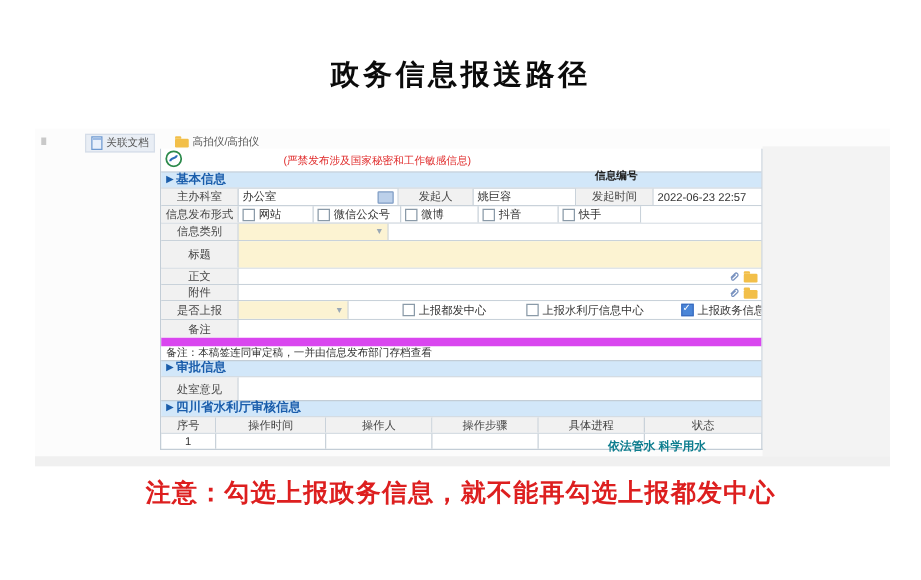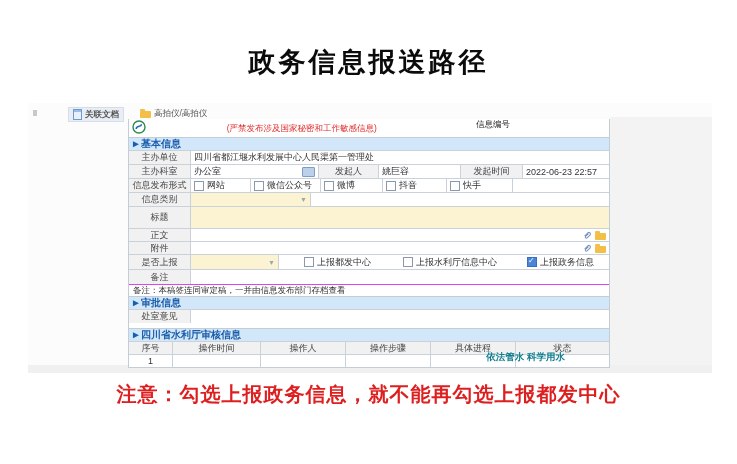--- a/index.html
+++ b/index.html
@@ -2,72 +2,72 @@
 <html><head>
 <meta charset="utf-8">
 <style>
   html,body{margin:0;padding:0;background:#fff;}
   body{font-family:"Liberation Sans","DejaVu Sans",sans-serif;}
   .page{position:relative;width:737px;height:464px;background:#fff;overflow:hidden;margin:0 auto;}
 
   
   .main-title{position:absolute;left:0;top:44px;width:100%;text-align:center;
     font-family:"Liberation Serif","DejaVu Serif",serif;font-weight:bold;
-    font-size:27px;letter-spacing:3px;color:#0b0b0b;}
+    font-size:23px;letter-spacing:3px;color:#0b0b0b;}
 
   
   .shot{position:absolute;left:28px;top:103px;width:684px;height:270px;background:#fcfcfc;}
   .shot .right-shade{position:absolute;left:582px;top:14px;width:102px;height:248px;background:#f3f3f3;}
   .shot .bottom-band{position:absolute;left:0;top:262px;width:684px;height:8px;background:#f0f0f0;}
 
   
   .tabstrip{position:absolute;left:0;top:2px;width:684px;height:16px;font-size:8.5px;color:#555;}
   .tabstrip .mark{position:absolute;left:5px;top:5px;width:4px;height:6px;background:#c9c9c9;}
   .tab{position:absolute;top:2px;height:13px;display:flex;align-items:center;gap:3px;cursor:default;}
-  .tab-doc{left:40px;background:#e9eef5;padding:0 4px;border:1px solid #d5dde8;font-weight:bold;}
+  .tab-doc{left:40px;background:#e9eef5;padding:0 4px;border:1px solid #d5dde8;}
   .tab-cam{left:108px;padding:0 4px;}
   .icon-doc{display:inline-block;width:7px;height:9px;background:#e8f0fb;border:1px solid #6f9ad0;
     box-shadow:inset 0 2px 0 #9dbbe4;}
   .icon-folder{display:inline-block;position:relative;width:11px;height:7px;background:#f2bf49;
     border-radius:1px;margin-top:2px;}
   .icon-folder:before{content:"";position:absolute;left:0;top:-2px;width:5px;height:2px;background:#f2bf49;
     border-radius:1px 1px 0 0;}
 
   
   .form{position:absolute;left:100px;top:16px;width:482px;background:#fff;
     border:1px solid #c3cdd6;border-top:none;box-sizing:border-box;font-size:9px;color:#333;}
   .topbar{position:relative;height:18px;background:#fff;}
   .logo{position:absolute;left:3px;top:1px;}
   .warn{position:absolute;left:0;top:4px;width:72%;text-align:center;color:#e02b2b;font-size:8.5px;}
-  .info-num{position:absolute;left:347px;top:0;color:#222;font-size:8.5px;}
+  .info-num{position:absolute;left:347px;top:16px;color:#222;font-size:8.5px;font-weight:bold;}
 
   .sec{height:12px;line-height:12px;background:#d2e7f9;color:#1a5dab;font-weight:bold;
     font-size:10px;padding-left:2px;border-top:1px solid #c3cdd6;}
 
   .frow{display:flex;border-top:1px solid #c9d2da;align-items:stretch;}
   .cell{border-right:1px solid #c9d2da;box-sizing:border-box;display:flex;align-items:center;
     padding:0 3px;overflow:hidden;white-space:nowrap;}
   .cell:last-child{border-right:none;}
   .lab{width:62px;min-width:62px;background:#f1f1f1;justify-content:center;color:#444;padding:0 1px;}
   .val{flex:1;background:#fff;}
   .req{background:#fcf3d2;}
-  .h13{height:13px;} .h12{height:12px;} .h14{height:14px;} .h21{height:21px;} .h18{height:18px;flex-direction:column;}
+  .h13{height:13px;} .h12{height:12px;} .h14{height:14px;} .h21{height:21px;} .h18{height:18px;}
 
   .ddarrow{margin-left:auto;color:#9aa8b5;font-size:7px;}
   .picker{margin-left:auto;width:11px;height:8px;background:#bcd0ea;border:1px solid #7f9cc4;border-radius:1px;}
 
   .cb{display:inline-block;width:8px;height:8px;border:1px solid #8a9aa8;background:#fff;
     margin-right:3px;vertical-align:-1px;position:relative;}
   .cb.checked{background:#4a86d8;border-color:#3a6cc0;}
   .cb.checked:after{content:"✓";position:absolute;left:0px;top:-2px;color:#fff;font-size:8px;}
   .cbgroup{display:inline-flex;align-items:center;}
 
   .attach-icons{margin-left:auto;display:flex;align-items:center;gap:3px;}
 
-  .note-line{border-top:1px solid #d946ef;height:11px;line-height:11px;font-size:8.5px;
+  .note-line{border-top:7px solid #d946ef;height:11px;line-height:11px;font-size:8.5px;
     padding-left:4px;color:#333;background:#fff;}
 
   
   .t-c1{width:44px;min-width:44px;justify-content:center;}
   .t-c2{width:88px;min-width:88px;justify-content:center;}
   .t-c3{width:85px;min-width:85px;justify-content:center;}
   .thead .cell{background:#f1f1f1;color:#444;}
   .t-last{flex:1;justify-content:center;}
 
   .slogan-row{position:absolute;left:100px;top:248px;width:482px;text-align:right;
@@ -109,24 +109,20 @@
             <circle cx="7" cy="7" r="6" fill="#ffffff" stroke="#2c8a4b" stroke-width="1.4"></circle>
             <path d="M4.2 9 C4.2 5.4 10 7.2 9.2 4.2" stroke="#2b6cb8" stroke-width="1.6" fill="none"></path>
           </svg>
         </span>
         <span class="warn">(严禁发布涉及国家秘密和工作敏感信息)</span>
         <span class="info-num">信息编号</span>
       </div>
 
       <div class="sec">►基本信息</div>
 
-      <div class="frow h13">
-        <div class="cell lab">主办单位</div>
-        <div class="cell val">四川省都江堰水利发展中心人民渠第一管理处</div>
-      </div>
 
       <div class="frow h13">
         <div class="cell lab">主办科室</div>
         <div class="cell" style="width:128px;min-width:128px;">
           <span>办公室</span>
           <span class="picker"></span>
         </div>
         <div class="cell lab" style="width:60px;min-width:60px;">发起人</div>
         <div class="cell" style="width:82px;min-width:82px;">姚巨容</div>
         <div class="cell lab">发起时间</div>
@@ -194,21 +190,21 @@
           </span>
         </div>
       </div>
 
       <div class="frow h14">
         <div class="cell lab">是否上报</div>
         <div class="cell req" style="width:88px;min-width:88px;">
           <span class="ddarrow">▼</span>
         </div>
         <div class="cell val">
-          <span class="cbgroup" style="margin-left:6px;padding-left:16px;">
+          <span class="cbgroup" style="margin-left:24px;padding-left:16px;">
             <span class="cb"></span>
             <span>上报都发中心</span>
           </span>
           <span class="cbgroup" style="margin-left:32px;">
             <span class="cb"></span>
             <span>上报水利厅信息中心</span>
           </span>
           <span class="cbgroup" style="margin-left:30px;">
             <span class="cb checked"></span>
             <span>上报政务信息</span>

